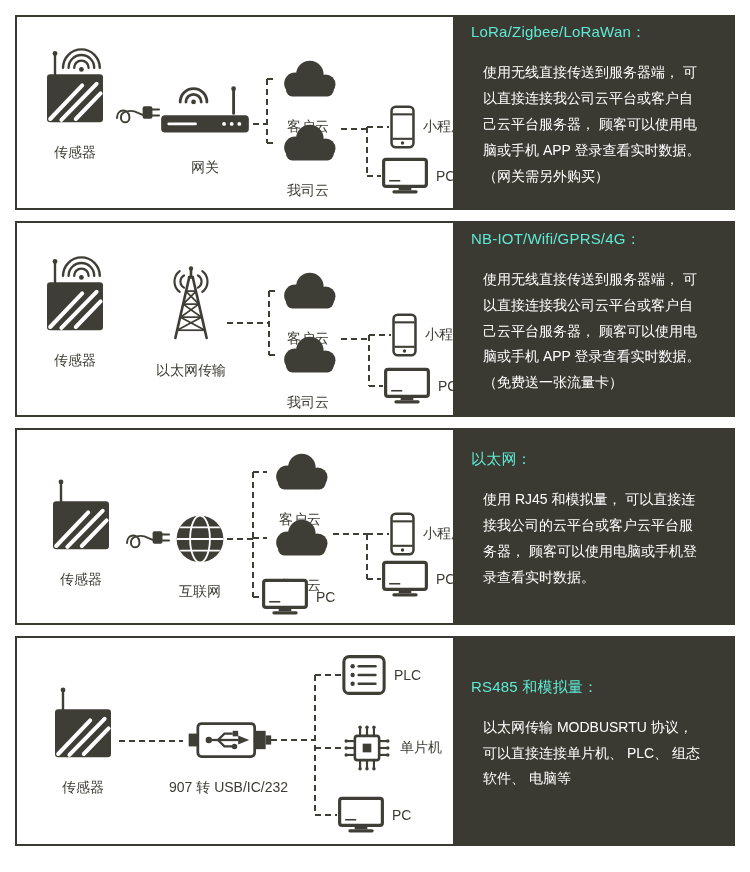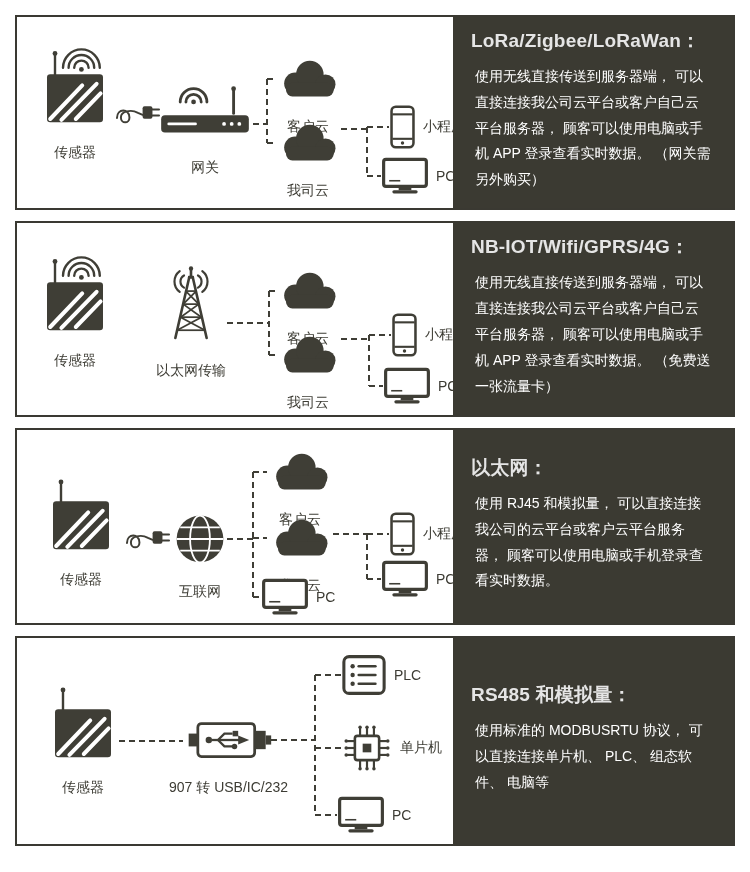--- a/index.html
+++ b/index.html
@@ -2,22 +2,22 @@
 <html><head>
 <meta charset="utf-8">
 <style>
   html,body{margin:0;padding:0;background:#fff;}
   body{width:750px;font-family:"Liberation Sans","DejaVu Sans",sans-serif;color:#3d3c34;}
   .wrap{padding:15px 15px 26px 15px;box-sizing:border-box;width:750px;}
   .row{display:flex;border:2px solid #3a3932;margin-bottom:11px;background:#fff;box-sizing:border-box;}
   .diagram{position:relative;flex:1;overflow:hidden;background:#fff;}
   .desc{width:280px;flex:0 0 280px;background:#3b3a32;color:#fff;padding:12px 18px;box-sizing:border-box;
         display:flex;flex-direction:column;justify-content:center;}
-  .desc h3{margin:0 0 6px 0;font-size:19px;font-weight:bold;color:#e5e5e5;letter-spacing:.2px;}
-  .desc p{margin:4px;font-size:14px;line-height:1.85;}
+  .desc h3{margin:0 0 6px 0;font-size:15px;font-weight:normal;color:#5eead4;letter-spacing:.2px;}
+  .desc p{margin:12px;font-size:14px;line-height:1.85;}
   .wiring{position:absolute;left:0;top:0;width:100%;height:100%;}
   .wiring path{stroke:#3f3e36;stroke-width:2;stroke-dasharray:6 4;fill:none;}
   .n{position:absolute;}
   .v{display:flex;flex-direction:column;align-items:center;gap:17px;}
   .h{display:flex;align-items:center;gap:7px;}
   .lbl{font-size:14px;color:#3d3c34;white-space:nowrap;}
   .r1{height:195px}.r2{height:196px}.r3{height:197px}.r4{height:210px}
   .defs{position:absolute;width:0;height:0;overflow:hidden;}
 </style>
 </head>
@@ -387,17 +387,17 @@
       </div>
       <div class="n h" style="left:320px;top:158px">
         <svg width="48" height="38">
             <use href="#i-pc"></use>
           </svg>
         <span class="lbl">PC</span>
       </div>
     </div>
     <aside class="desc">
       <h3>RS485 和模拟量：</h3>
-      <p>使用标准的 MODBUSRTU 协议， 可以直接连接单片机、 PLC、 组态软件、 电脑等</p>
+      <p>以太网传输 MODBUSRTU 协议， 可以直接连接单片机、 PLC、 组态软件、 电脑等</p>
     </aside>
   </section>
 
 </div>
 
 </body></html>

